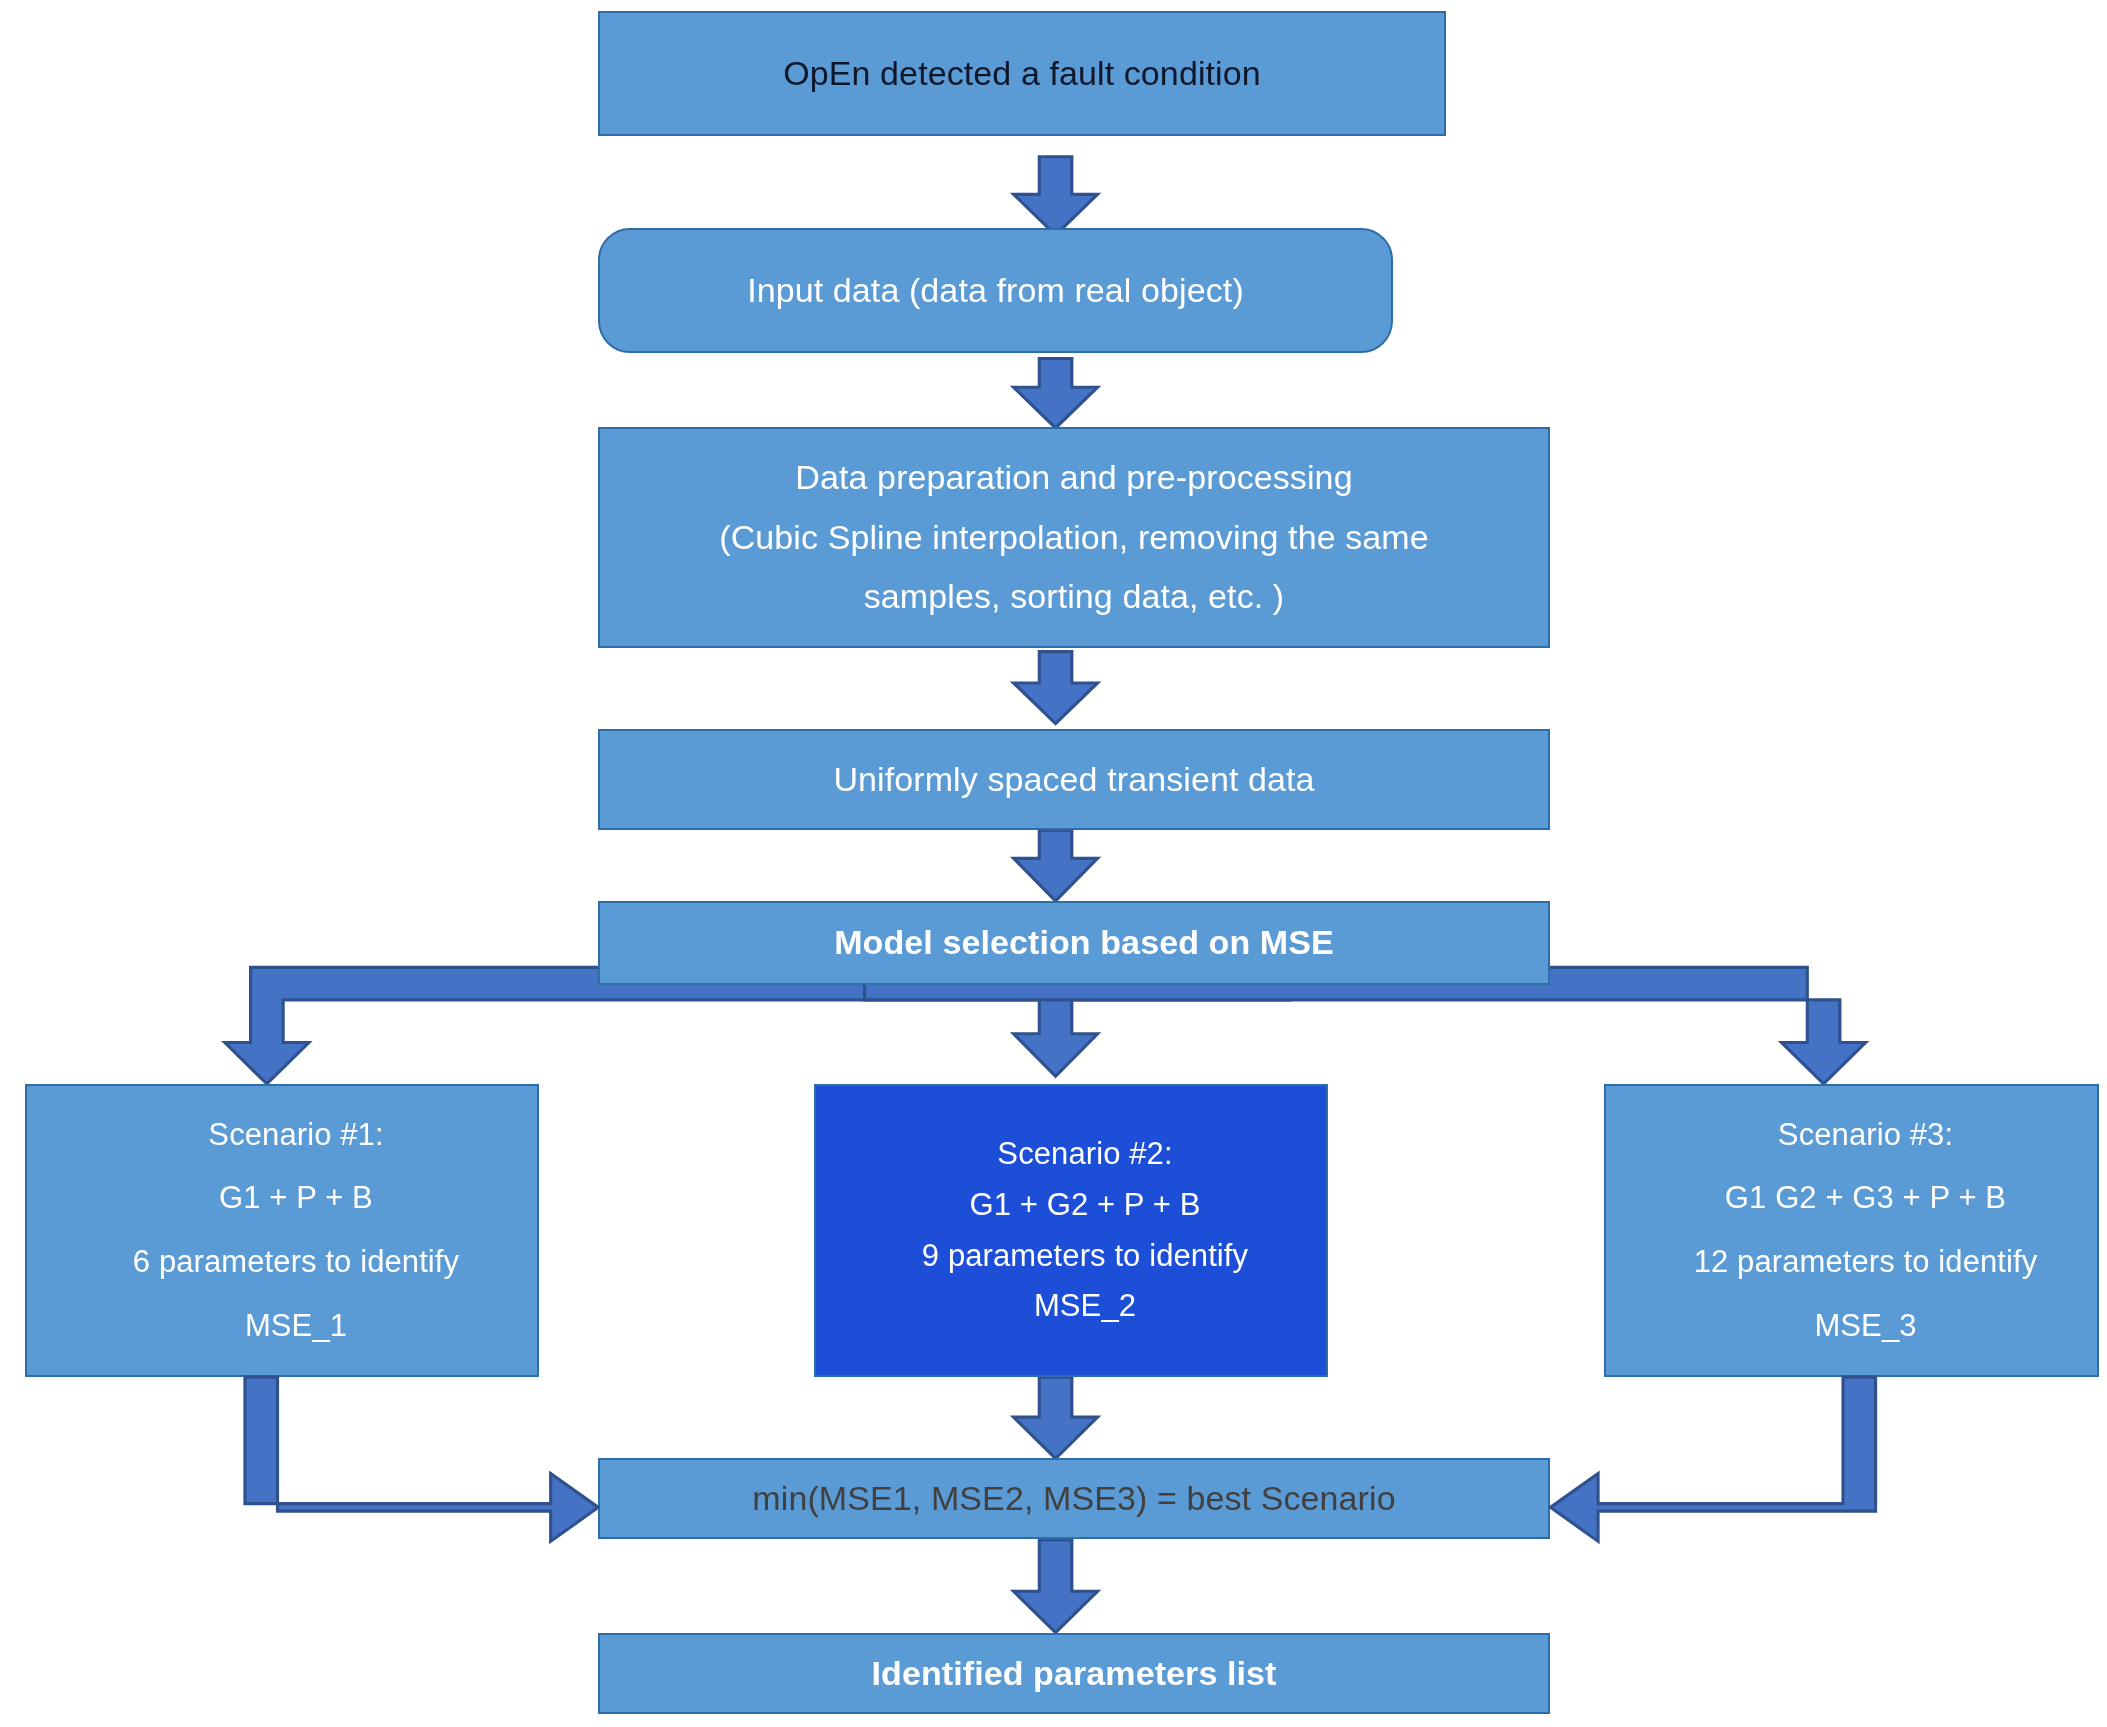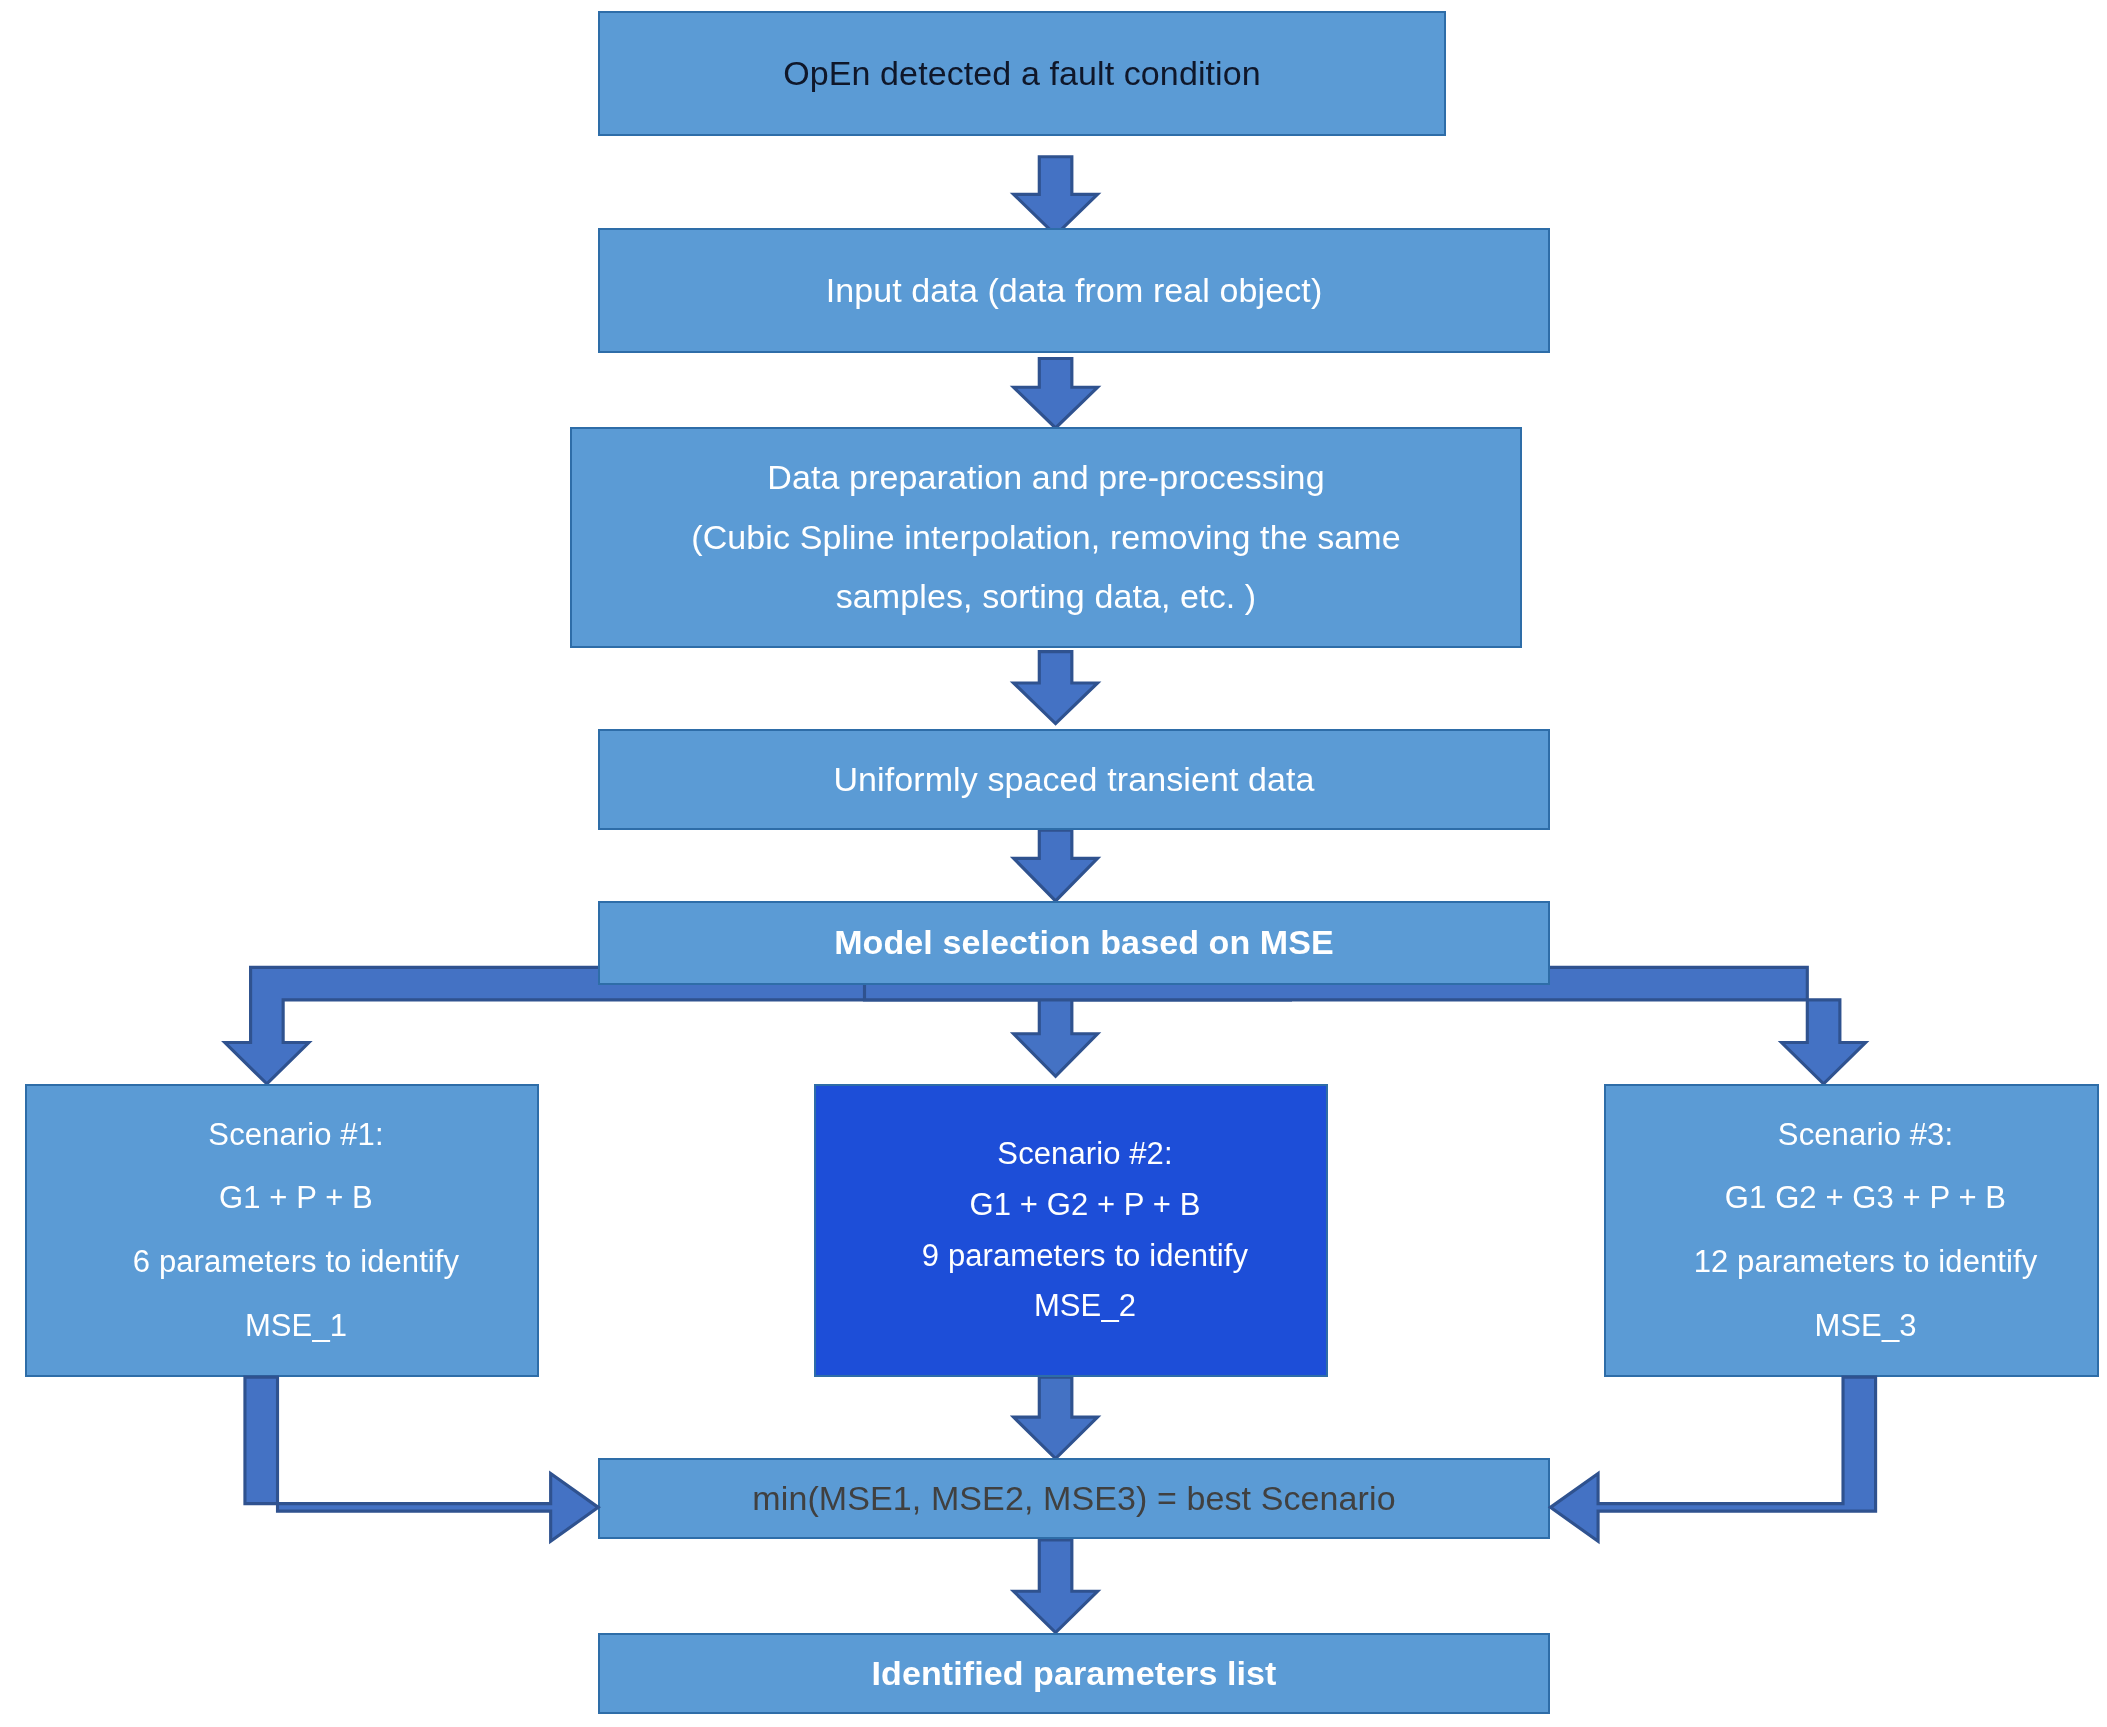--- a/index.html
+++ b/index.html
@@ -89,25 +89,25 @@
 
       <polygon class="arw" points="1659,2458 1711,2458 1711,2540 1752,2540 1685,2606 1618,2540 1659,2540" style="fill: rgb(68, 114, 196); stroke: rgb(47, 82, 143);"></polygon>
 
     </svg>
   </div>
 
   <div class="node t-main" style="left: 598px; top: 11.3px; width: 848px; height: 125px; background: rgb(91, 155, 213); border-color: rgb(46, 109, 168); color: #0f172a;">
     <span class="line">OpEn detected a fault condition</span>
   </div>
 
-  <div class="node t-main" style="left: 598px; top: 228px; width: 952px; height: 125px; background: rgb(91, 155, 213); border-color: rgb(46, 109, 168); color: rgb(255, 255, 255);">
+  <div class="node t-main" style="left: 598px; top: 228px; width: 795px; height: 125px; background: rgb(91, 155, 213); border-color: rgb(46, 109, 168); color: rgb(255, 255, 255); border-radius: 32px;">
     <span class="line">Input data (data from real object)</span>
   </div>
 
-  <div class="node t-main multi" style="left: 570px; top: 427px; width: 952px; height: 221px; gap: 24px; background: rgb(91, 155, 213); border-color: rgb(46, 109, 168); color: rgb(255, 255, 255);">
+  <div class="node t-main multi" style="left: 598px; top: 427px; width: 952px; height: 221px; gap: 24px; background: rgb(91, 155, 213); border-color: rgb(46, 109, 168); color: rgb(255, 255, 255);">
     <span class="line">Data preparation and pre-processing</span>
     <span class="line">(Cubic Spline interpolation, removing the same</span>
     <span class="line">samples, sorting data, etc. )</span>
   </div>
 
   <div class="node t-main" style="left: 598px; top: 729px; width: 952px; height: 101px; background: rgb(91, 155, 213); border-color: rgb(46, 109, 168); color: rgb(255, 255, 255);">
     <span class="line">Uniformly spaced transient data</span>
   </div>
 
   <div class="node t-main" style="left: 598px; top: 901px; width: 952px; height: 84px; font-weight: 700; background: rgb(91, 155, 213); border-color: rgb(46, 109, 168); color: rgb(255, 255, 255); padding-left: 20px;">

